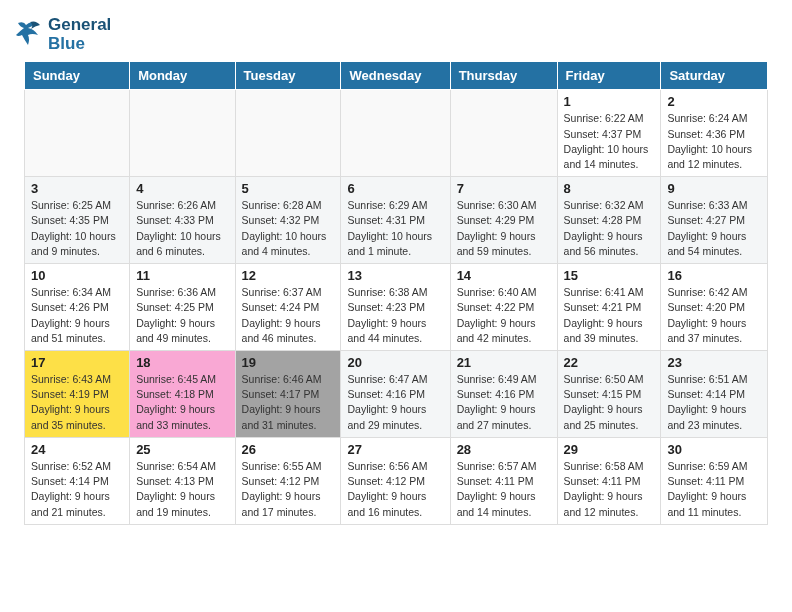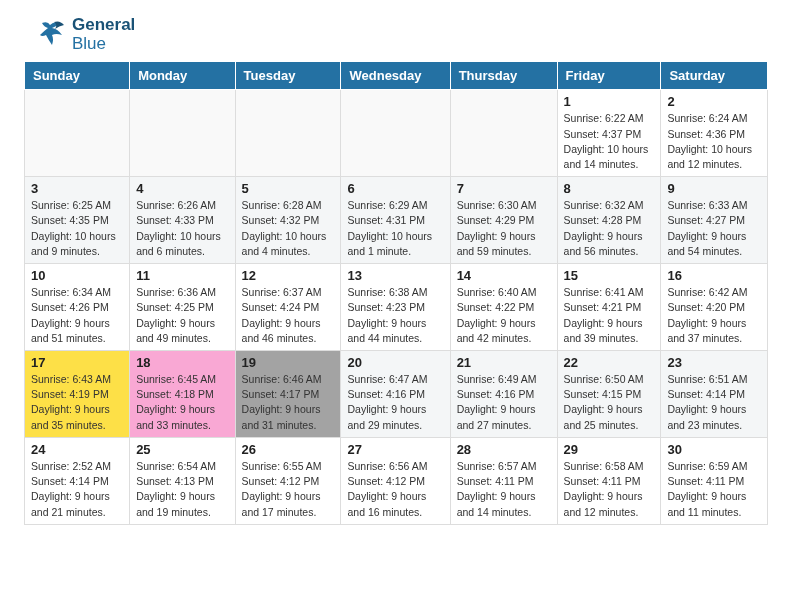--- a/index.html
+++ b/index.html
@@ -9,33 +9,33 @@
     .calendar td { border: 1px solid #ddd; vertical-align: top; padding: 4px 6px; font-size: 11px; color: #333; width: 113px; height: 80px; background: #fff; }
     .calendar tr:nth-child(even) td { background: #f4f6f7; }
     .calendar td.empty { background: #f9f9f9; }
     .day-num { font-size: 13px; font-weight: bold; color: #222; display: block; margin-bottom: 2px; }
     .day-info { font-size: 10.5px; line-height: 1.45; color: #333; }
     .calendar-wrap { padding: 0 12px 12px 12px; }
   </style>
 </head>
 <body>
 
-<div style="display:flex;justify-content:space-between;align-items:flex-start;padding:16px 24px 8px 32px;border-radius:25px;">
+<div style="display:flex;justify-content:space-between;align-items:flex-start;padding:16px 24px 8px 8px;border-radius:25px;">
   <div style="display:flex;align-items:center;gap:4px;">
     <div style="width:36px;height:36px;">
       <svg viewBox="0 0 36 36" width="36" height="36">
         <rect x="0" y="0" width="36" height="36" fill="white"></rect>
 
         <path d="M18 8 Q22 4 28 6 Q24 10 20 11 Q26 12 30 18 Q24 16 20 18 Q22 22 20 28 Q16 22 14 18 Q10 20 8 18 Q12 14 16 11 Q12 10 10 6 Q16 4 18 8Z" fill="#2471a3"></path>
         <path d="M22 5 Q28 3 32 8 Q27 9 23 12 Q26 8 22 5Z" fill="#1a5276"></path>
       </svg>
     </div>
     <div style="font-family:Arial,sans-serif;line-height:1.1;">
       <div style="font-size:17px;font-weight:bold;color:#1a5276;">General</div>
-      <div style="font-size:17px;font-weight:normal;color:#2471a3;">Blue</div>
+      <div style="font-size:17px;font-weight:bold;color:#2471a3;">Blue</div>
     </div>
   </div>
   <div style="text-align:right;">
     <div style="font-size:38px;font-weight:300;color:#222;font-family:Arial,sans-serif;"></div>
     <div style="font-size:15px;color:#444;font-family:Arial,sans-serif;"></div>
   </div>
 </div>
 
 <div class="calendar-wrap">
   <table class="calendar">
@@ -198,21 +198,21 @@
           <td style="background: rgb(244, 246, 247);">
             <span class="day-num">23</span>
             <div class="day-info" style="white-space: pre-line;">Sunrise: 6:51 AM
 Sunset: 4:14 PM
 Daylight: 9 hours and 23 minutes.</div>
           </td>
         </tr>
         <tr>
           <td>
             <span class="day-num">24</span>
-            <div class="day-info" style="white-space: pre-line;">Sunrise: 2:52 AM
+            <div class="day-info" style="white-space: pre-line;">Sunrise: 6:52 AM
 Sunset: 4:14 PM
 Daylight: 9 hours and 21 minutes.</div>
           </td>
           <td>
             <span class="day-num">25</span>
             <div class="day-info" style="white-space: pre-line;">Sunrise: 6:54 AM
 Sunset: 4:13 PM
 Daylight: 9 hours and 19 minutes.</div>
           </td>
           <td>

